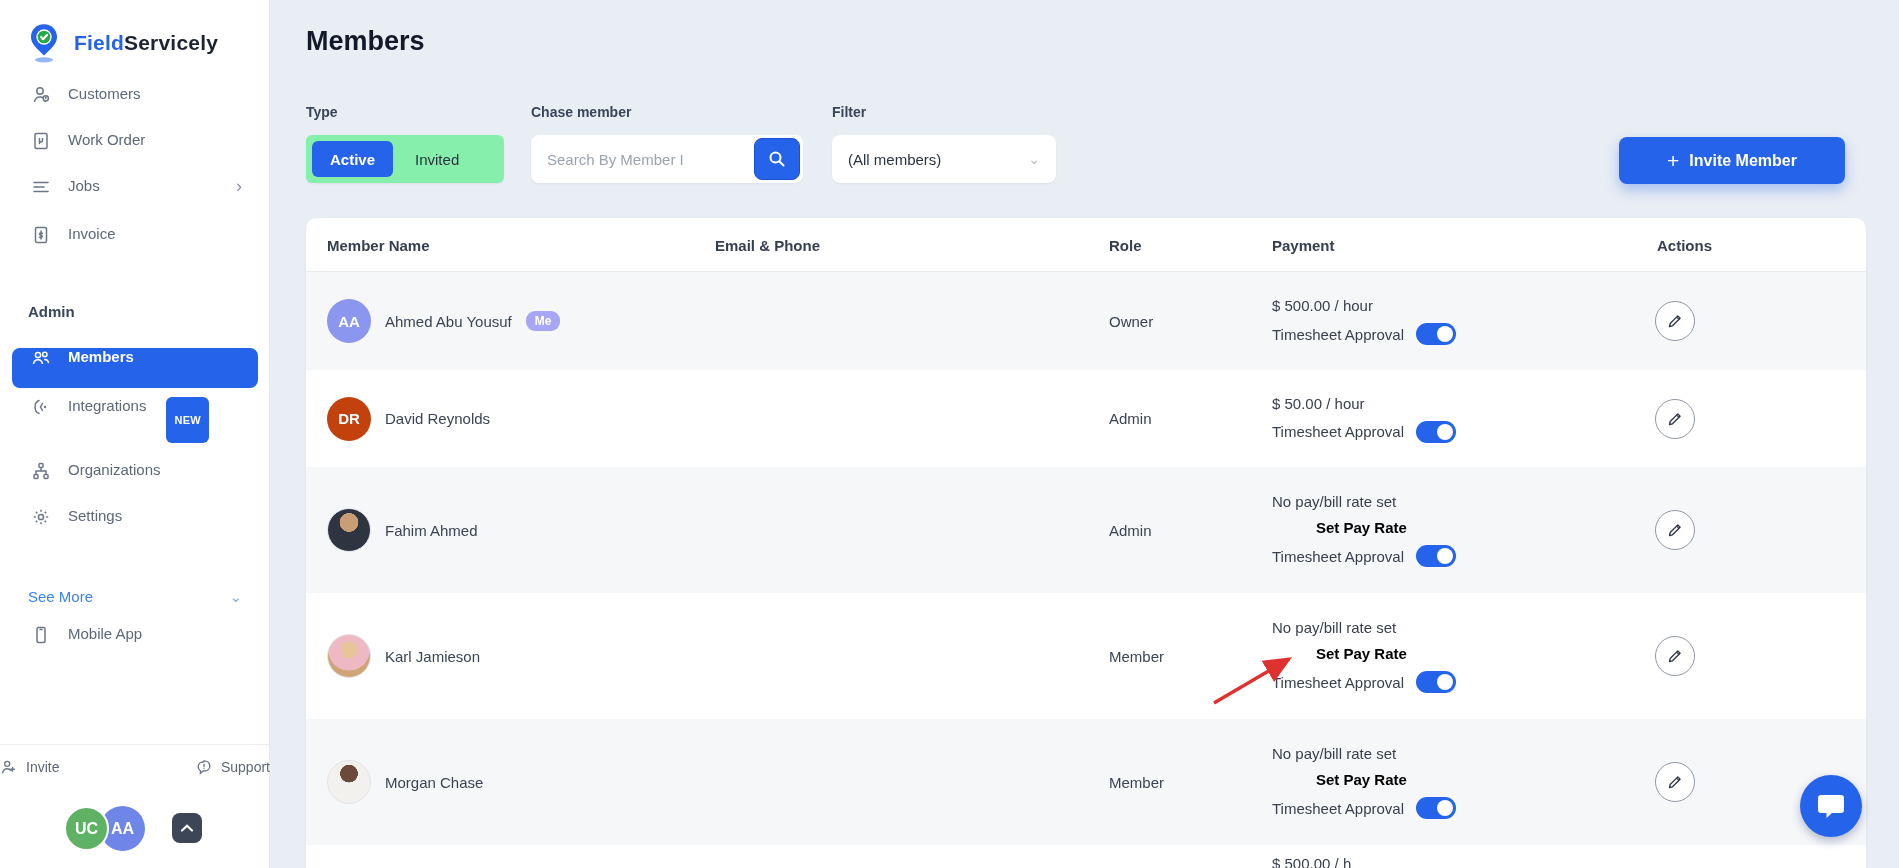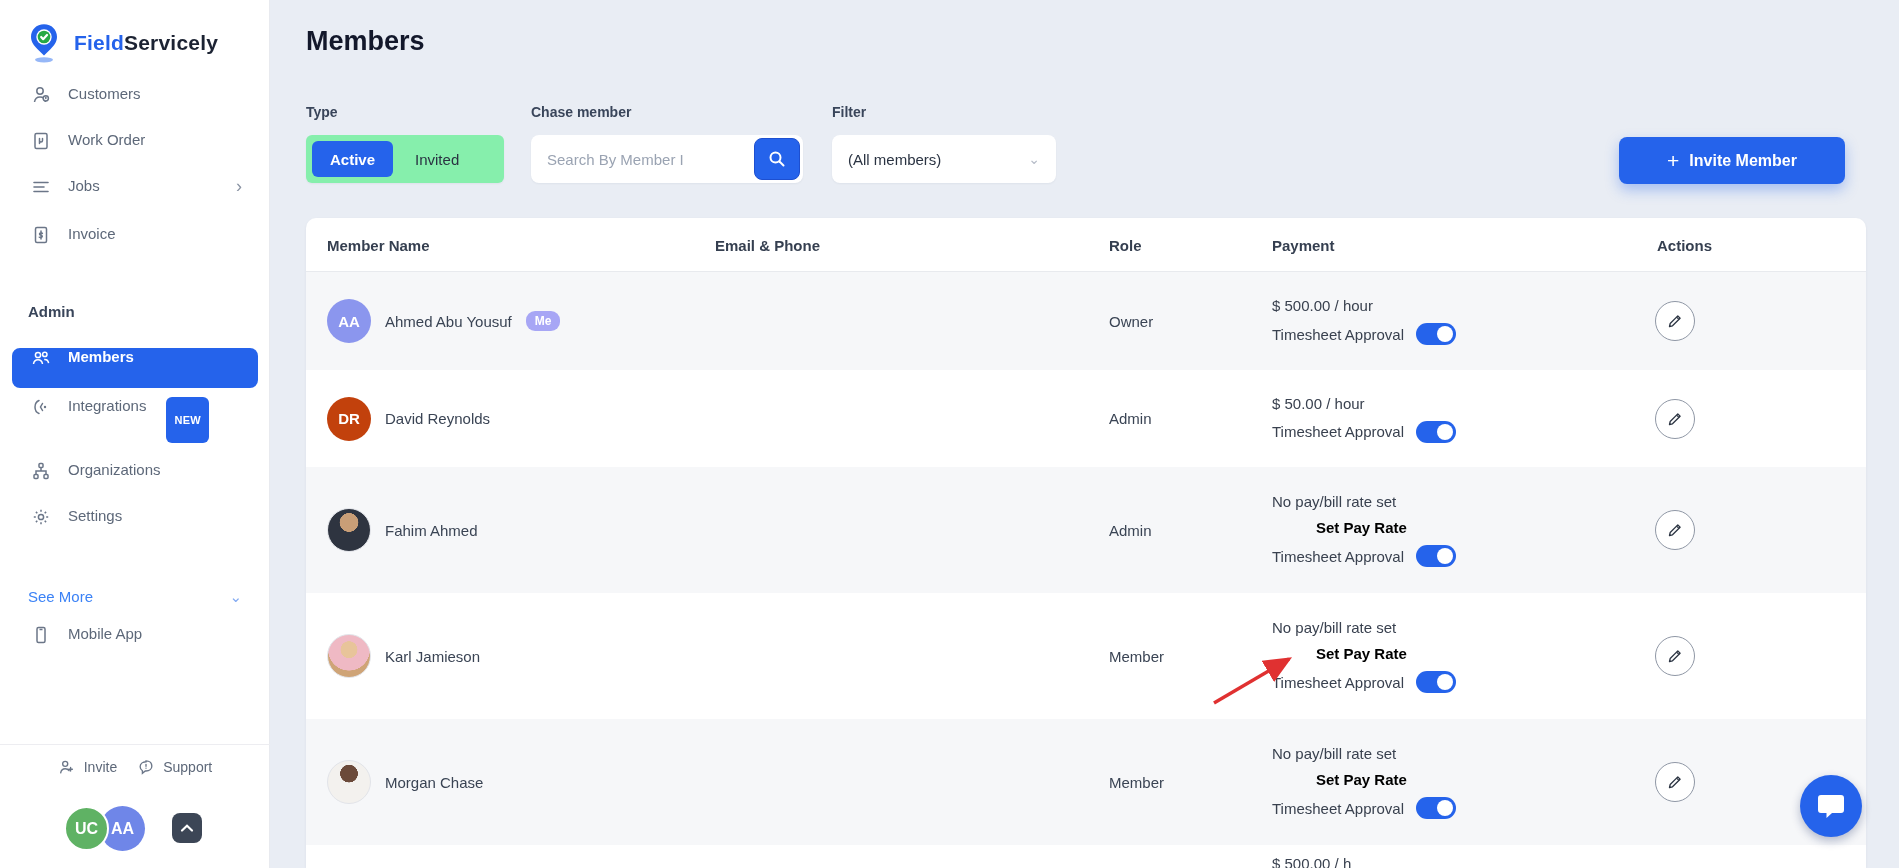--- a/index.html
+++ b/index.html
@@ -19,21 +19,21 @@
   .logo-text { font-size:21px; font-weight:700; letter-spacing:.2px; }
   .logo-text .b1 { color:#2563eb; }
   .logo-text .b2 { color:#1c2333; }
   .snav { position:absolute; left:12px; width:246px; height:40px; display:flex; align-items:flex-start; gap:16px; padding:0 18px; border-radius:8px; color:#5d6879; font-size:15px; cursor:pointer; }
   .snav .sicon { width:22px; display:flex; justify-content:center; }
   .snav.active { background:#2563eb; color:#fff; font-weight:700; }
   .schev { position:absolute; right:16px; font-size:18px; color:#8a93a3; line-height:1; }
   .section-label { position:absolute; left:28px; color:#39455a; font-size:15px; font-weight:700; }
   .new-badge { background:#2563eb; color:#fff; font-size:11px; font-weight:700; padding:17px 8px; border-radius:6px; letter-spacing:.3px; }
   .see-more { position:absolute; left:28px; width:214px; color:#3b82f6; font-size:15px; cursor:pointer; display:flex; justify-content:space-between; align-items:flex-start; }
-  .sfooter { position:absolute; left:0; top:744px; width:270px; height:44px; border-top:1px solid #ededf1; display:flex; align-items:center; justify-content:center; gap:20px; color:#5d6879; font-size:14px; }
+  .sfooter { position:absolute; left:0; top:744px; width:270px; height:44px; border-top:1px solid #ededf1; display:flex; align-items:center; justify-content:space-between; gap:20px; color:#5d6879; font-size:14px; }
   .sfooter .fitem { display:flex; align-items:center; gap:8px; cursor:pointer; }
   .avatar-stack { position:absolute; left:0; top:800px; width:270px; height:60px; }
   .stack-av { position:absolute; width:45px; height:45px; border-radius:50%; color:#fff; font-weight:700; font-size:16px; display:flex; align-items:center; justify-content:center; top:6px; }
   .caret-btn { position:absolute; left:172px; top:13px; width:30px; height:30px; border-radius:8px; background:#3c4656; border:none; color:#fff; cursor:pointer; display:flex; align-items:center; justify-content:center; }
 
   
   .page-title { position:absolute; left:306px; top:26px; font-size:27px; font-weight:700; color:#13182b; }
   .flabel { position:absolute; top:104px; font-size:14px; color:#39455a; font-weight:600; }
   .seg { position:absolute; left:306px; top:135px; width:198px; height:48px; background:#86efac; border-radius:6px; display:flex; align-items:center; padding:6px; box-shadow:0 1px 2px rgba(20,30,60,.05); }
   .seg-active { background:#2563eb; color:#fff; border:none; font-size:15px; font-weight:600; height:36px; padding:0 18px; border-radius:6px; cursor:pointer; }

